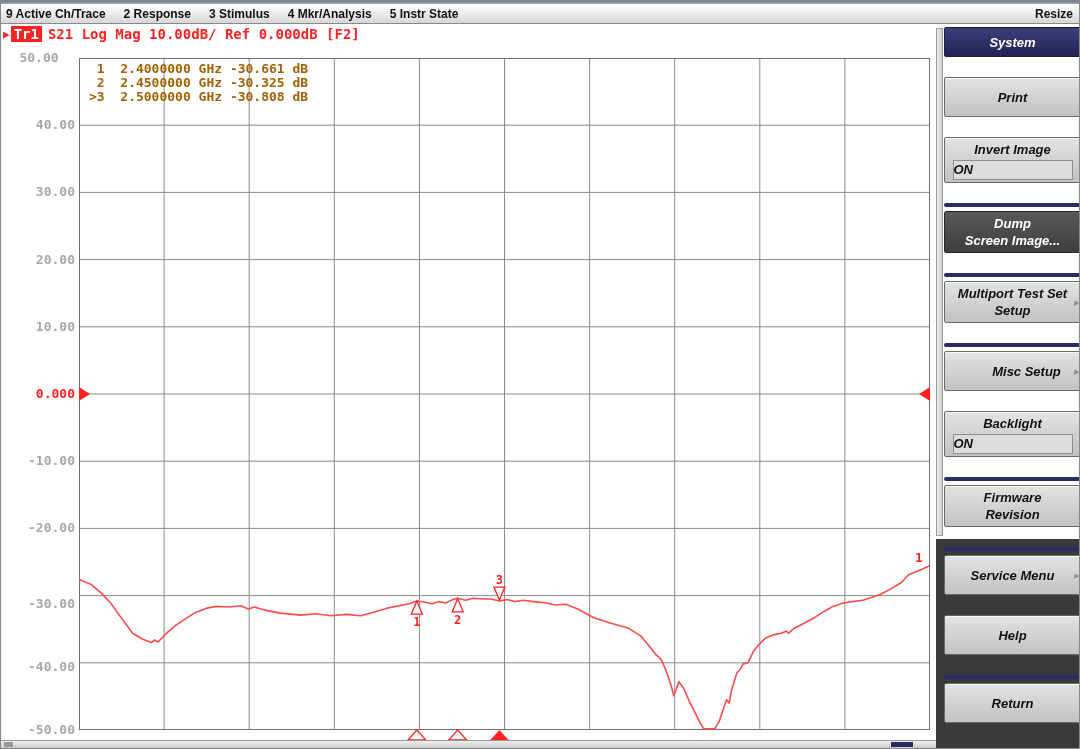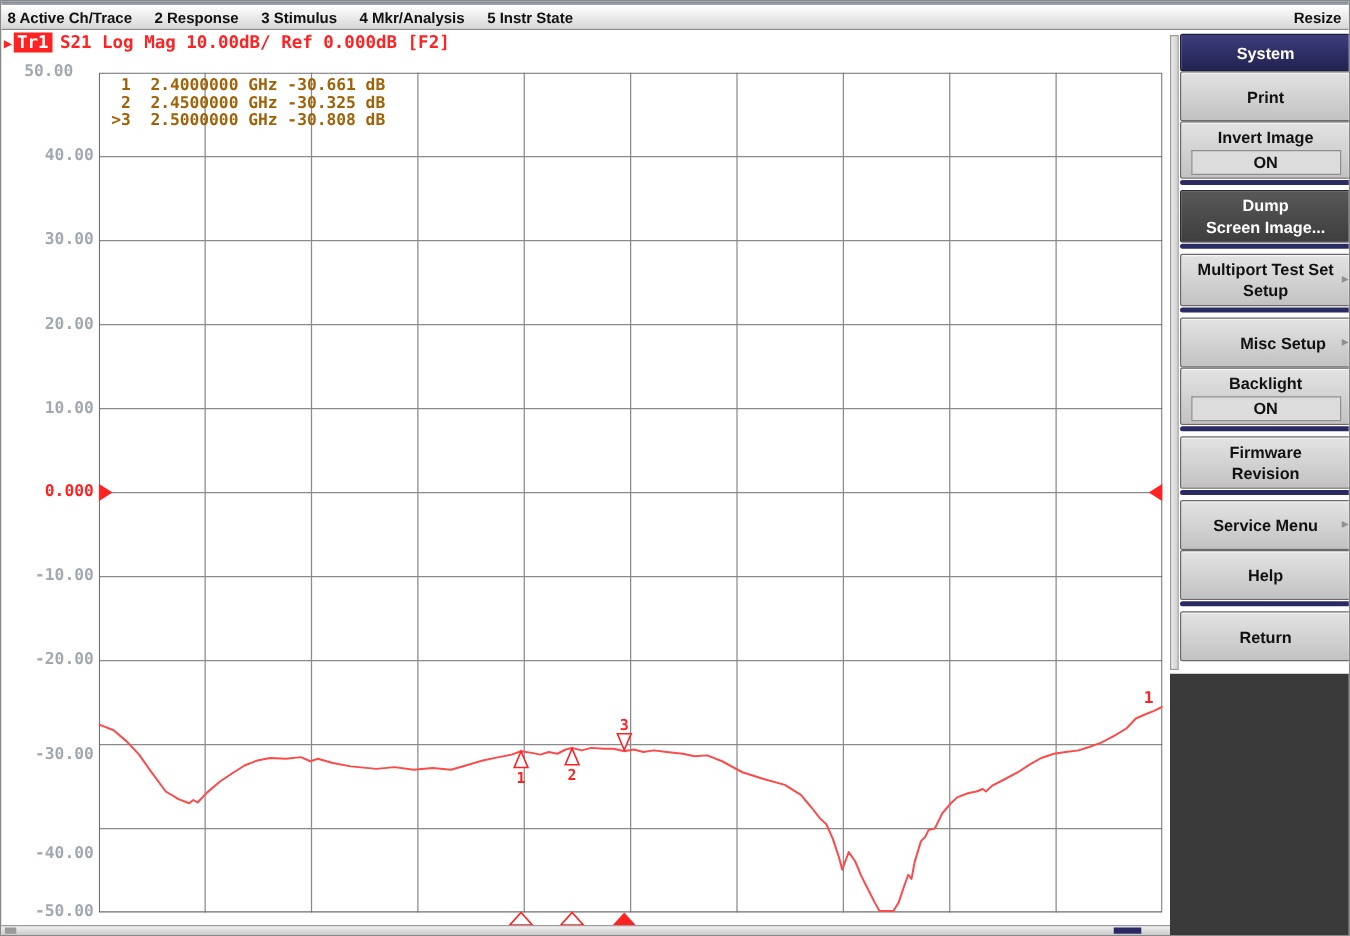--- a/index.html
+++ b/index.html
@@ -31,42 +31,42 @@
   .bottom-bar{position:absolute;left:0;bottom:0;width:935px;height:7px;
               background:linear-gradient(#f0f0f0,#c9c9c9);border-top:1px solid #9a9a9a;z-index:4;}
   .bottom-chip{position:absolute;left:890px;bottom:1px;width:22px;height:5px;background:#2b2b63;}
   .bottom-nub{position:absolute;left:3px;bottom:1px;width:9px;height:5px;background:#9a9a9a;}
   
   .sidebar{position:absolute;left:935px;top:22px;width:145px;height:727px;background:#ffffff;z-index:5;}
   .side-track{position:absolute;left:0;top:5px;width:7px;height:508px;
               background:linear-gradient(90deg,#ececec,#cfcfcf);border:1px solid #9a9a9a;box-sizing:border-box;}
   .side-dark{position:absolute;left:0;top:516px;width:145px;height:211px;background:#3a3a3a;}
   .btns{position:absolute;left:8px;top:4px;width:137px;}
-  .sbtn{position:relative;margin-bottom:0;border:1px solid #6a6a6a;border-radius:2px;
+  .sbtn{position:relative;margin-bottom:20px;border:1px solid #6a6a6a;border-radius:2px;
         background:linear-gradient(#e3e3e3,#c2c2c2);box-shadow:inset 0 1px 0 #f6f6f6;
         color:#111;font-size:13px;font-weight:bold;display:flex;flex-direction:column;
-        align-items:center;justify-content:center;text-align:center;line-height:17px;
-        box-sizing:border-box;cursor:default;}
+        align-items:center;justify-content:center;line-height:17px;
+        box-sizing:border-box;cursor:default;font-style:italic;}
   .sbtn.title{background:linear-gradient(#3d3d7c,#222252);color:#fff;border-color:#1c1c3e;box-shadow:none;}
   .sbtn.active{background:linear-gradient(#585858,#3e3e3e);color:#fff;border-color:#292929;box-shadow:none;}
   .toggle-box{margin-top:2px;background:#dcdcdc;border:1px solid #8f8f8f;width:118px;height:18px;
               line-height:18px;font-weight:bold;color:#111;}
   .sb-arrow{position:absolute;right:1px;top:50%;transform:translateY(-50%);
             color:#8f8f8f;font-size:11px;font-weight:normal;}
   .sep{height:4px;background:#2b2b63;border-radius:2px;margin:1px 0 4px 0;}
 </style>
 </head>
 <body>
 
 <div class="screen" id="screen">
   <div class="top-edge"></div>
 
   <div class="menubar">
     <div class="menu-items">
-        <span>8 Active Ch/Trace</span>
+        <span>9 Active Ch/Trace</span>
         <span>2 Response</span>
         <span>3 Stimulus</span>
         <span>4 Mkr/Analysis</span>
         <span>5 Instr State</span>
       </div>
     <div class="resize">Resize</div>
   </div>
 
   <div class="trace-header">
     <span class="tr-arrow">▶</span>
@@ -171,15 +171,15 @@
   </div>
 <div class="ylabel" style="top: 49px; text-align: center;">50.00</div>
     <div class="ylabel" style="top: 116.2px;">40.00</div>
     <div class="ylabel" style="top: 183.4px;">30.00</div>
     <div class="ylabel" style="top: 250.6px;">20.00</div>
     <div class="ylabel" style="top: 317.8px;">10.00</div>
     <div class="ylabel ref" style="top: 385px;">0.000</div>
     <div class="ylabel" style="top: 452.2px;">-10.00</div>
     <div class="ylabel" style="top: 519.4px;">-20.00</div>
     <div class="ylabel" style="top: 595px;">-30.00</div>
-    <div class="ylabel" style="top: 674px;">-40.00</div>
+    <div class="ylabel" style="top: 658px;">-40.00</div>
     <div class="ylabel" style="top: 721px;">-50.00</div>
   </div>
 
 </body></html>

